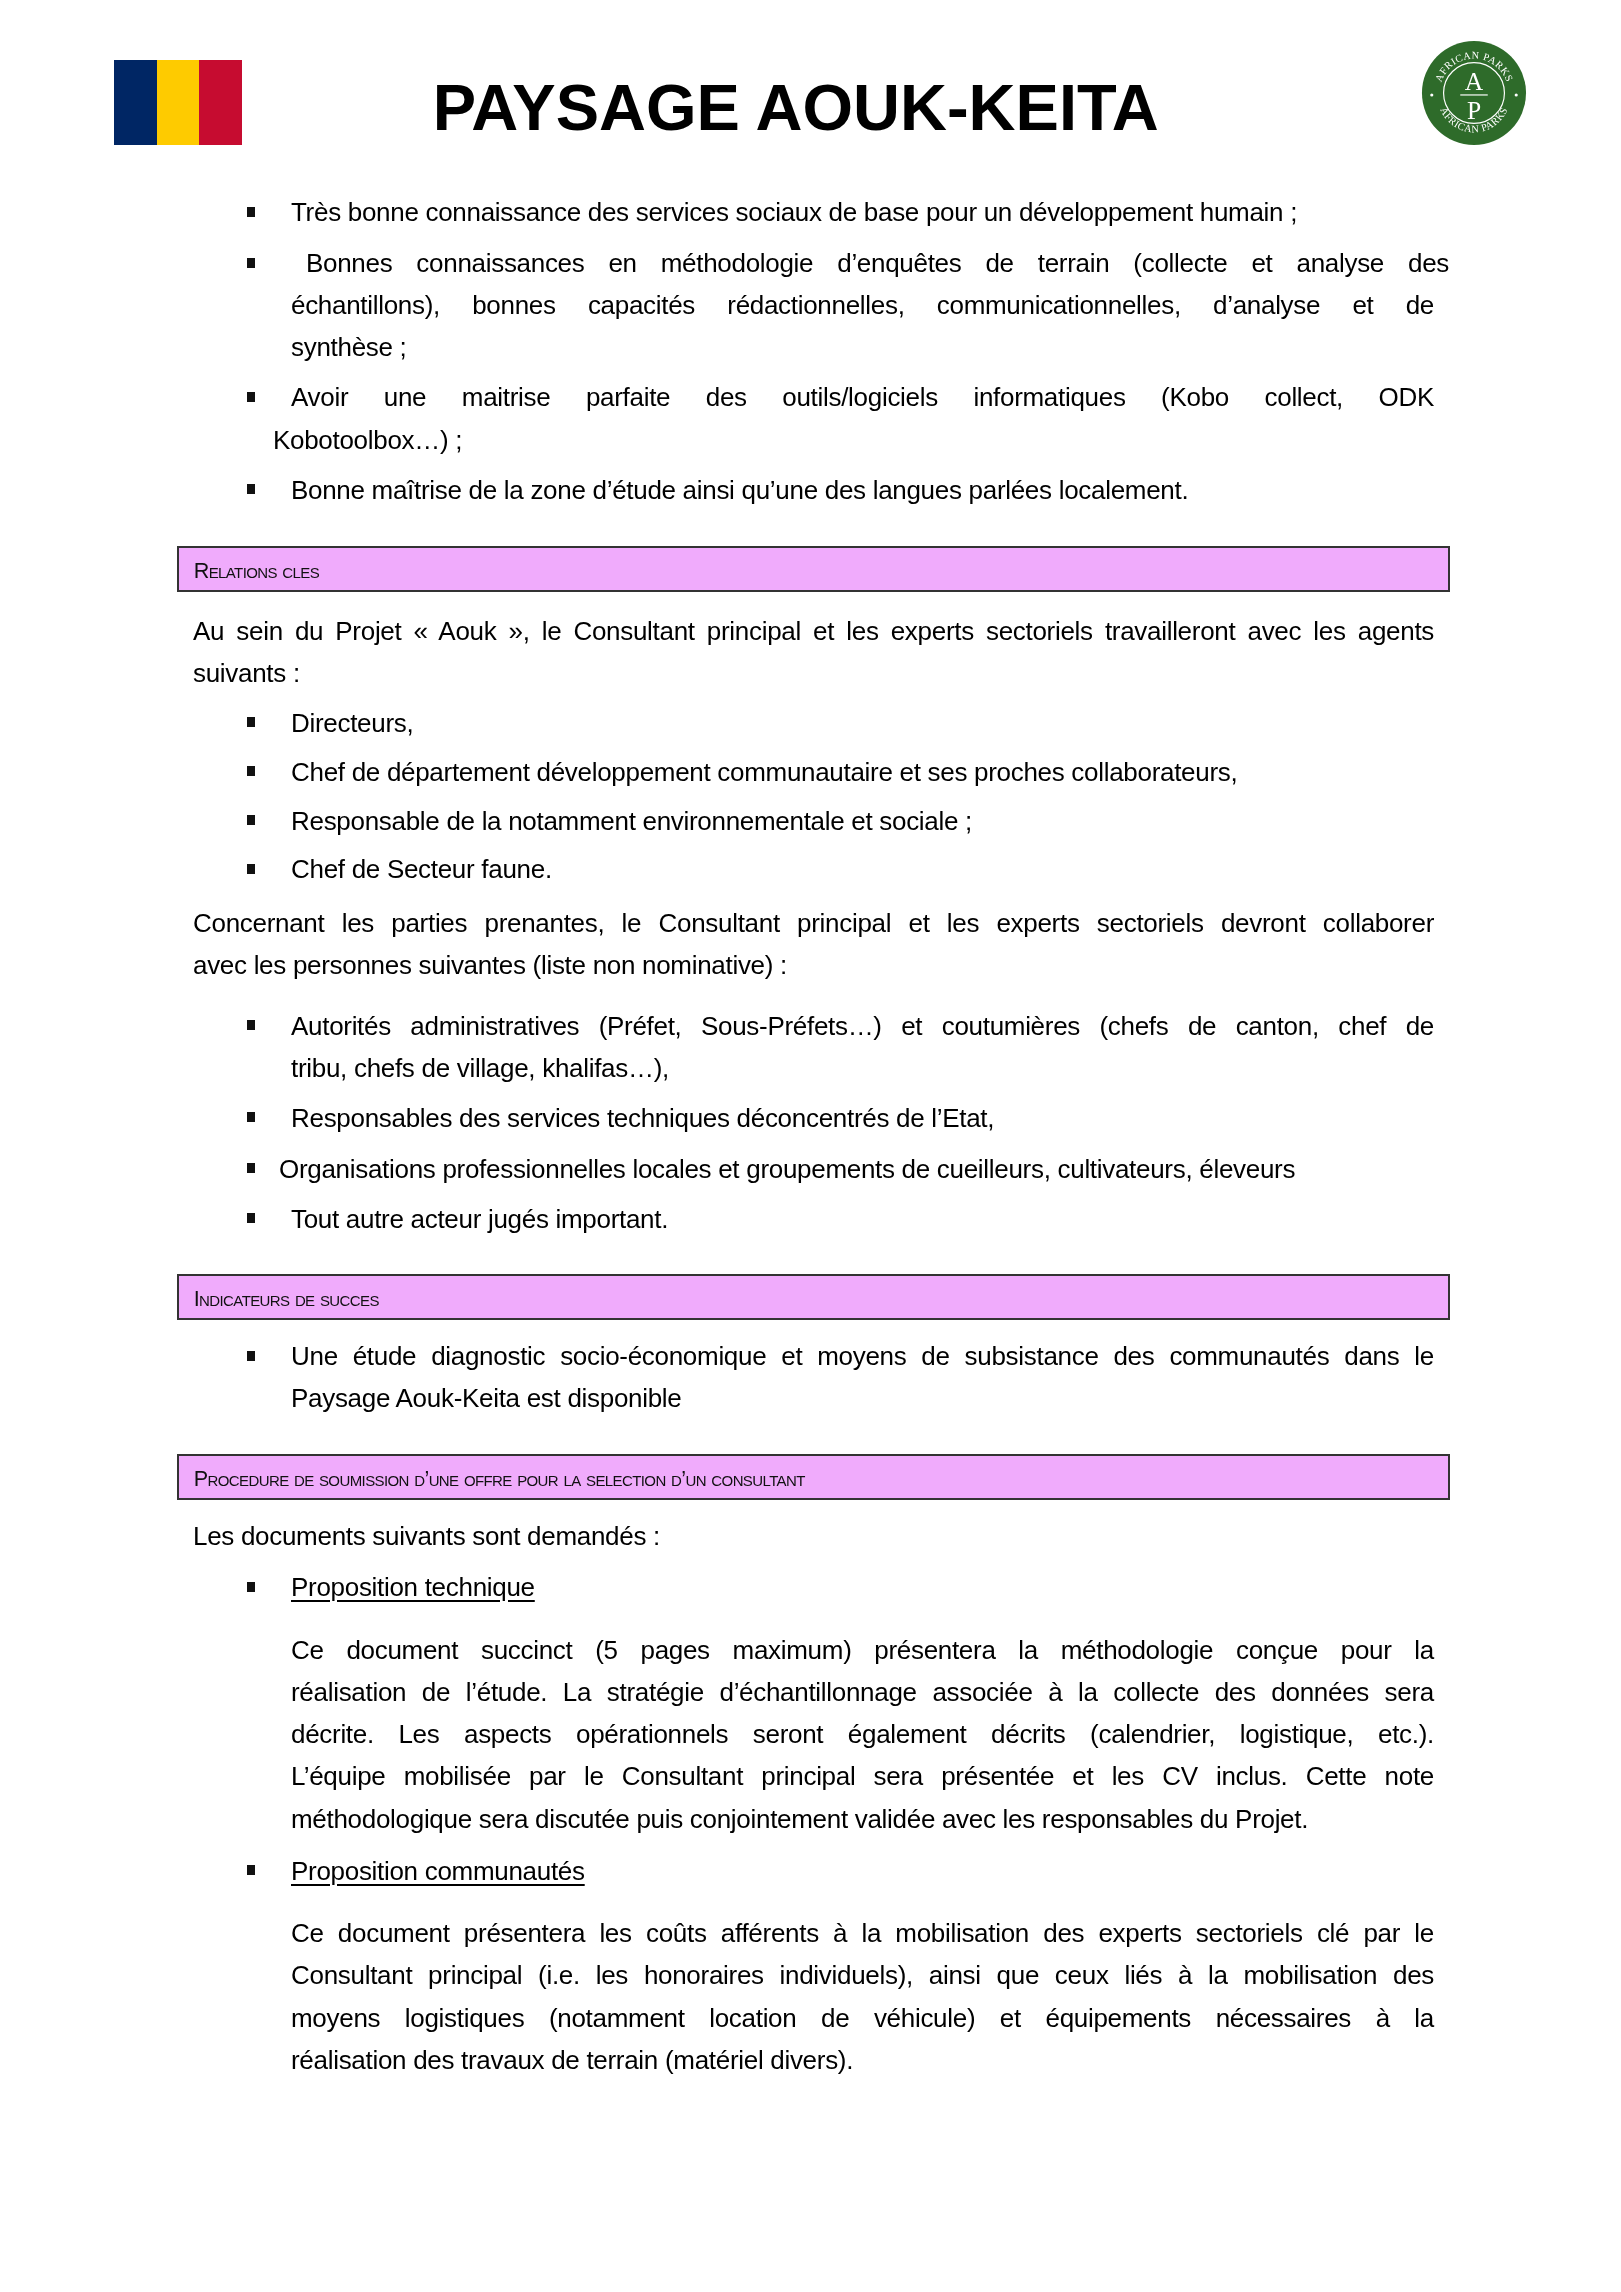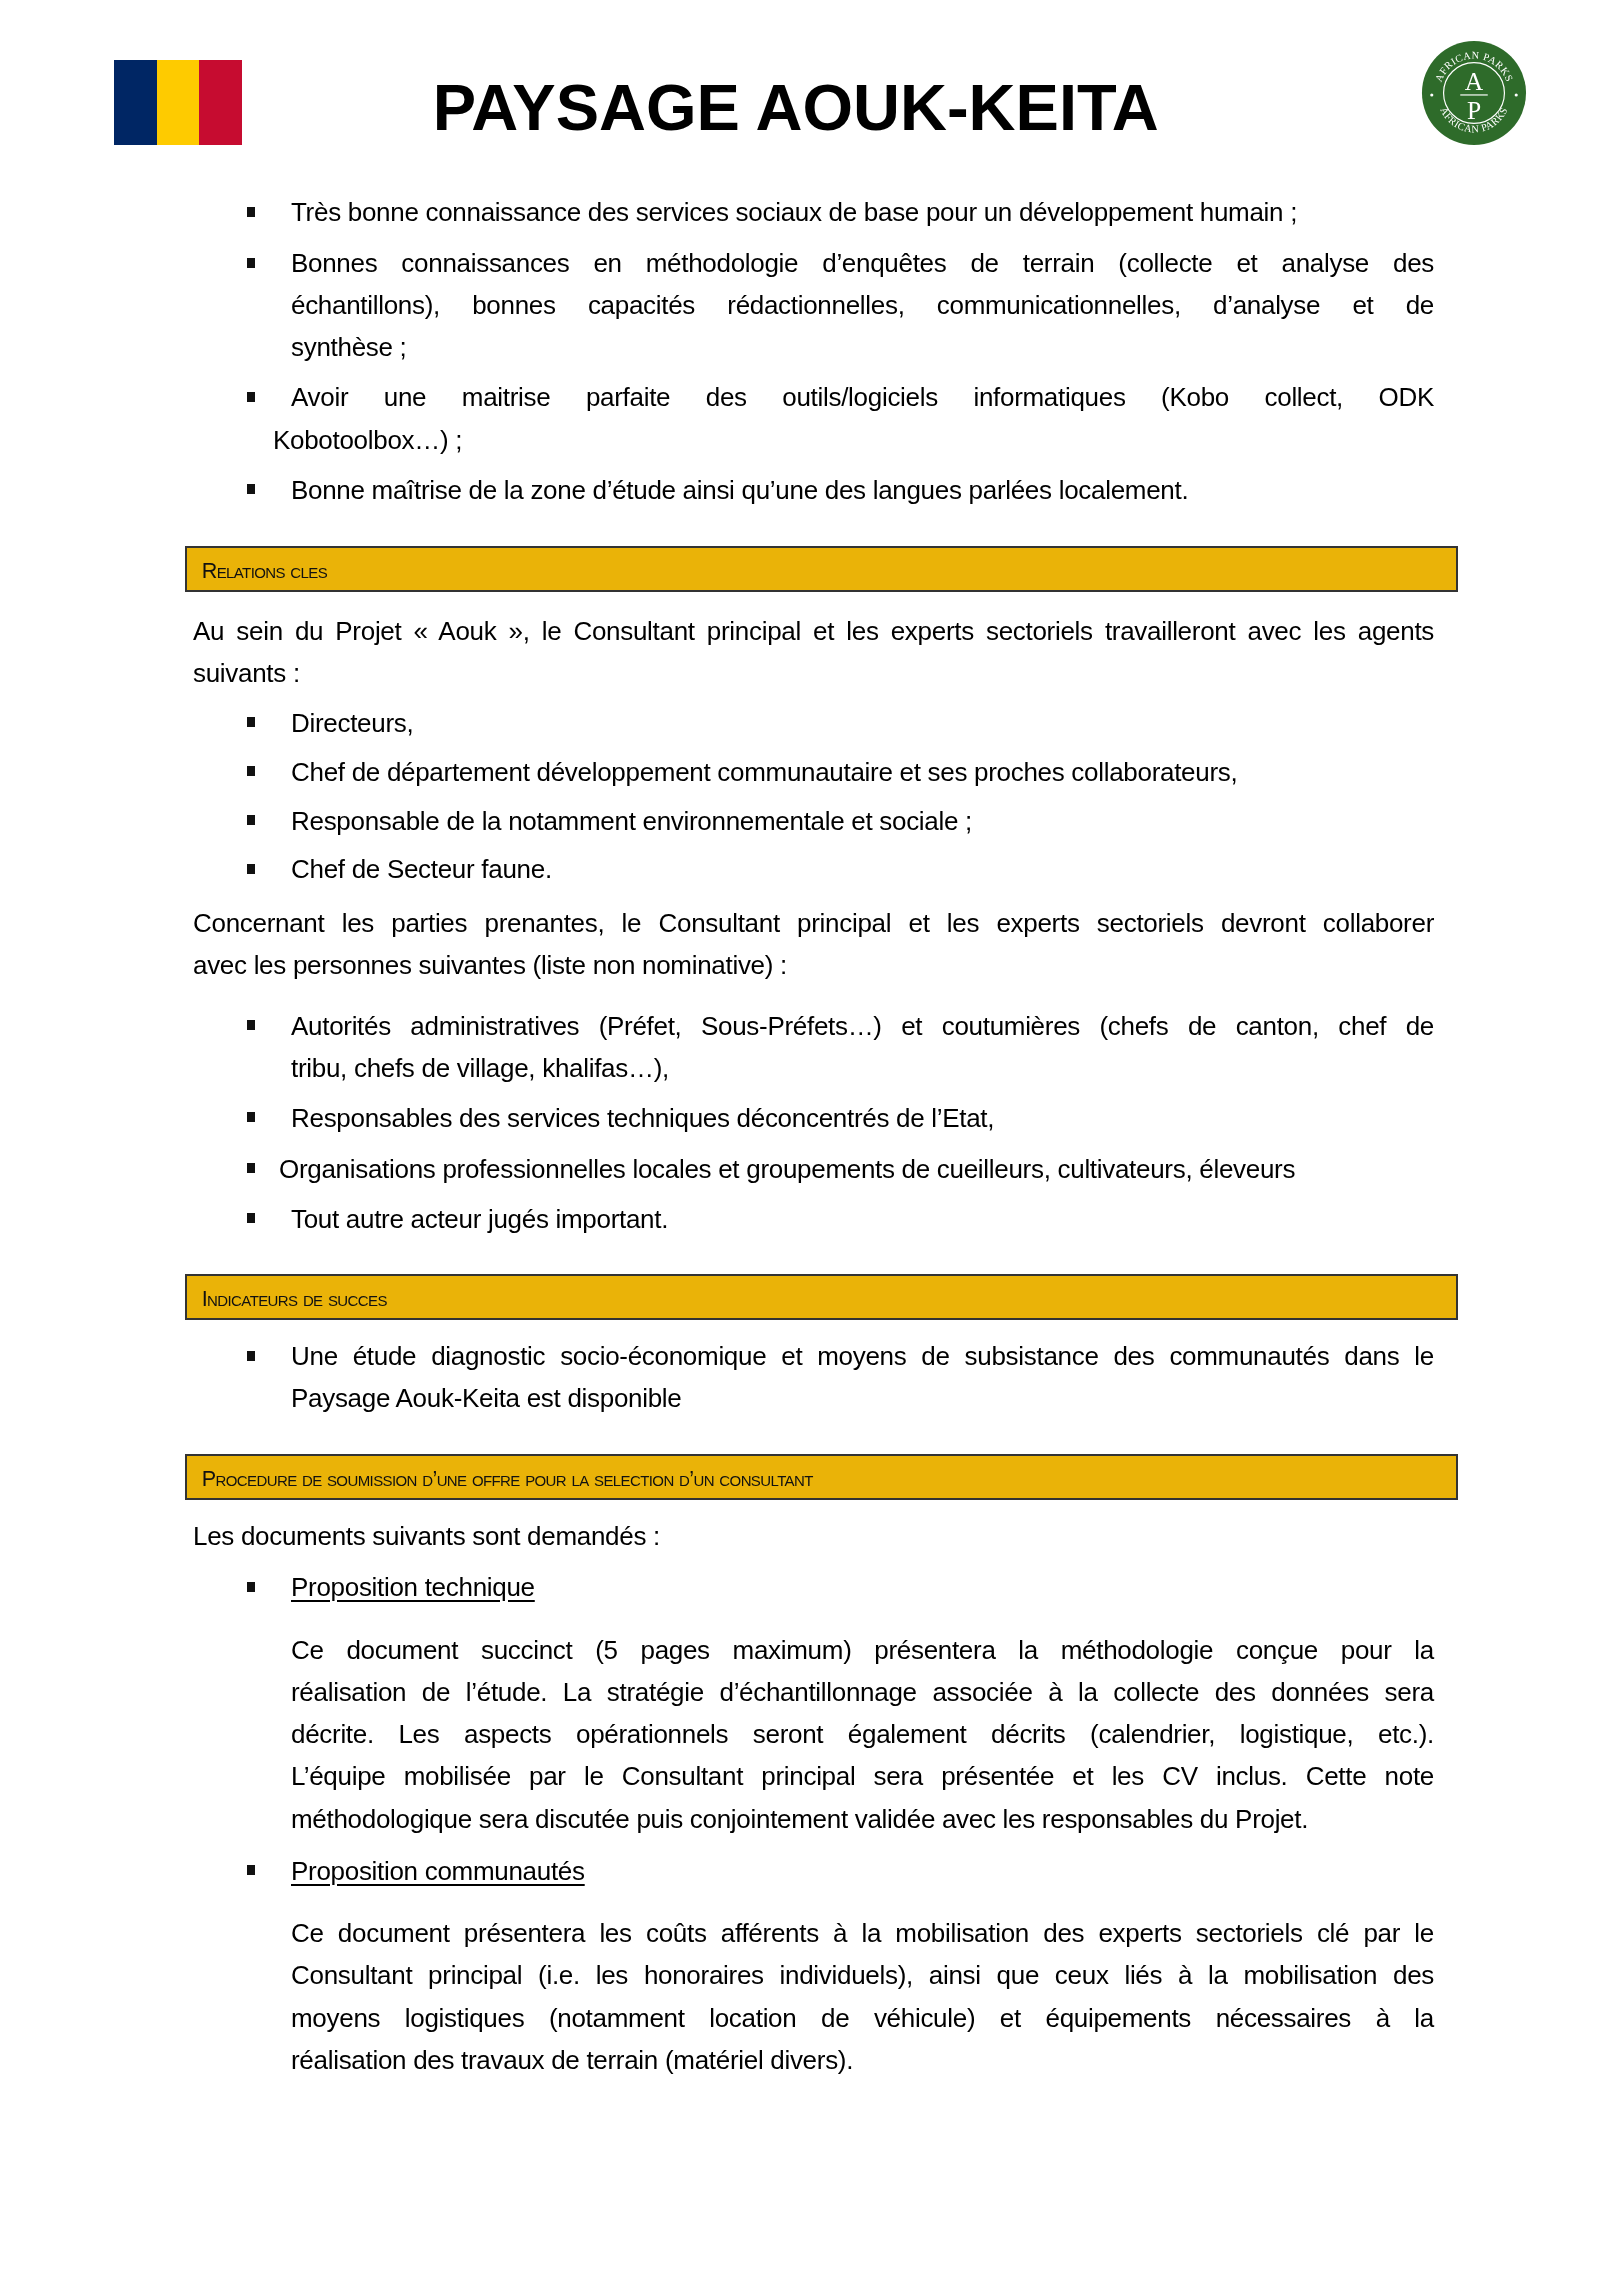--- a/index.html
+++ b/index.html
@@ -18,22 +18,22 @@
 
   .content { position: absolute; left: 0; top: 0; width: 1621px; }
   .txt {
     position: absolute; font-size: 26px; line-height: 42px; color: #000000;
     text-align: justify; letter-spacing: -0.3px;
   }
   .bullet-mark {
     position: absolute; width: 7.8px; height: 9.8px; background: #111;
   }
   .box {
-    position: absolute; left: 185px; width: 1273px; height: 46px;
-    border: 2px solid #333; box-sizing: border-box; background: #eab308;
+    position: absolute; left: 177px; width: 1273px; height: 46px;
+    border: 2px solid #333; box-sizing: border-box; background: #f0abfc;
   }
   .box .hd {
     position: absolute; left: 14.7px; top: 8.8px; font-size: 21.6px; font-variant: small-caps;
     color: #111; letter-spacing: -0.6px; line-height: 27.4px;
   }
   .u { text-decoration: underline; text-underline-offset: 3.9px; }
   .full { text-align-last: justify; }
 </style>
 </head>
 <body>
@@ -66,21 +66,21 @@
   <text x="55" y="82" text-anchor="middle" font-family="Liberation Serif, serif" font-size="26" fill="#fff">P</text>
 </svg>
 
 <div class="content">
 
   <div>
     <div class="bullet-mark" style="left:247px;top:207px"></div>
     <div class="txt" style="left:291px;top:191px;width:1143px">Très bonne connaissance des services sociaux de base pour un développement humain ;</div>
 
     <div class="bullet-mark" style="left:247px;top:258px"></div>
-    <div class="txt full" style="left:291px;top:242px;width:1143px">Bonnes connaissances en méthodologie d’enquêtes de terrain (collecte et analyse des</div>
+    <div class="txt full" style="left:306px;top:242px;width:1143px">Bonnes connaissances en méthodologie d’enquêtes de terrain (collecte et analyse des</div>
     <div class="txt full" style="left:291px;top:284px;width:1143px">échantillons), bonnes capacités rédactionnelles, communicationnelles, d’analyse et de</div>
     <div class="txt" style="left:291px;top:326px;width:1143px">synthèse ;</div>
 
     <div class="bullet-mark" style="left:247px;top:392px"></div>
     <div class="txt full" style="left:291px;top:376px;width:1143px">Avoir une maitrise parfaite des outils/logiciels informatiques (Kobo collect, ODK</div>
     <div class="txt" style="left:273px;top:419px;width:1143px">Kobotoolbox…) ;</div>
 
     <div class="bullet-mark" style="left:247px;top:484px"></div>
     <div class="txt" style="left:291px;top:469px;width:1143px">Bonne maîtrise de la zone d’étude ainsi qu’une des langues parlées localement.</div>
   </div>

